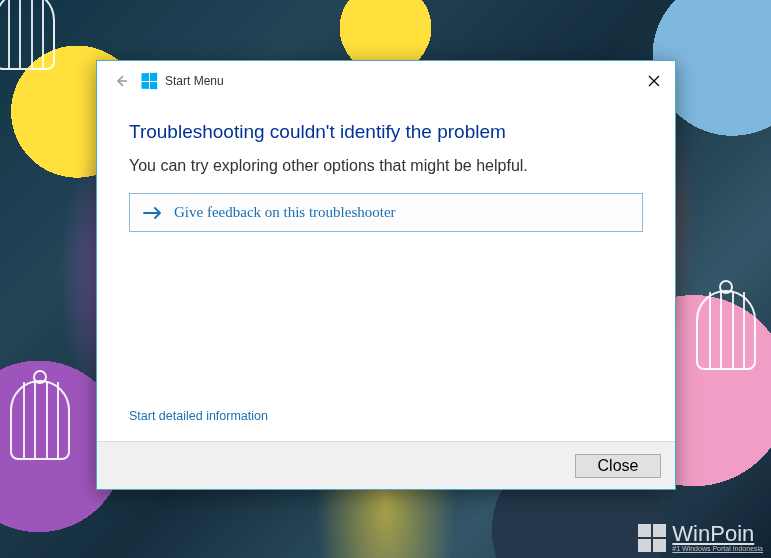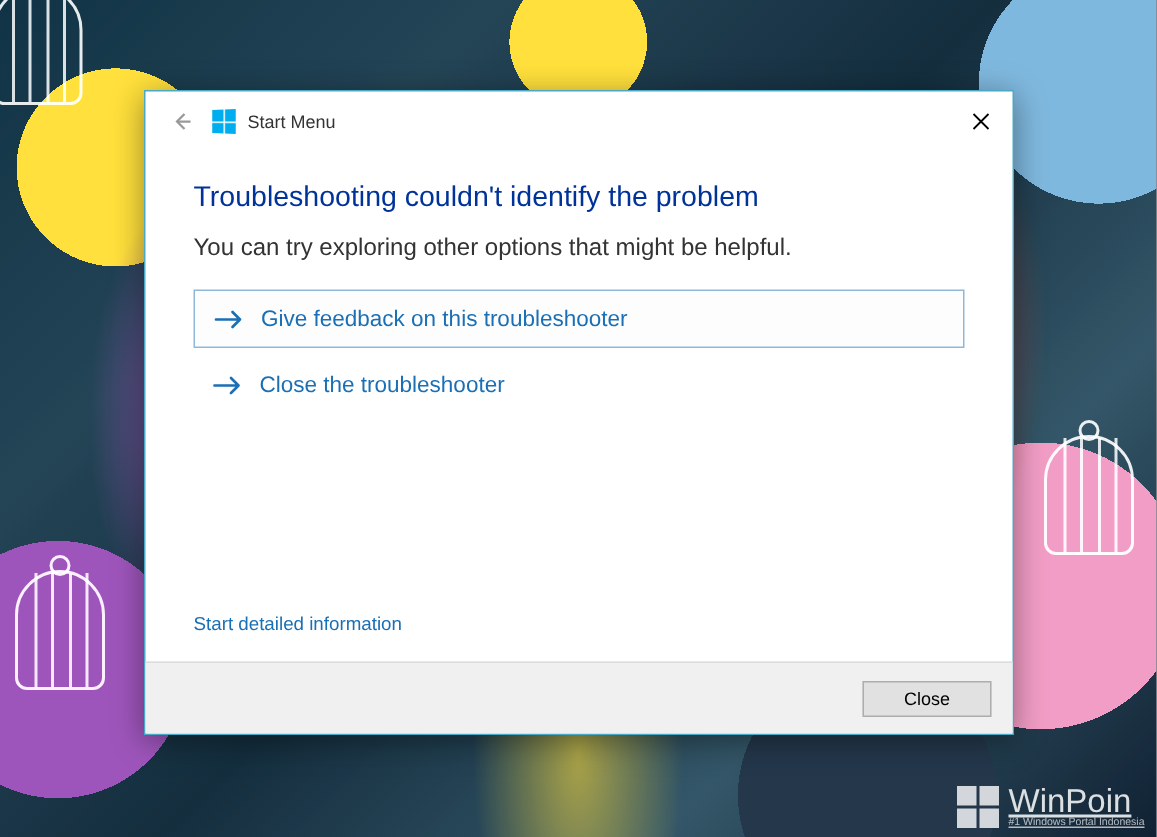--- a/index.html
+++ b/index.html
@@ -106,20 +106,21 @@
   }
   .option {
     display:flex;
     align-items:center;
     padding: 10px 12px;
     color: #1a6fb5;
     font-size: 15px;
     cursor:pointer;
     gap: 10px;
     margin-bottom: 6px;
+    font-family: Liberation Serif, serif;
   }
   .option.selected {
     border: 1px solid #8fb8d8;
     background: #fdfdfd;
   }
   .option .arr {
     width: 22px; height: 16px;
     flex-shrink:0;
   }
   .option .arr svg { stroke:#1a6fb5; }
@@ -135,21 +136,21 @@
     background: #f0f0f0;
     border-top: 1px solid #dcdcdc;
     display:flex;
     align-items:center;
     justify-content:flex-end;
     padding: 0 14px;
   }
   .close-btn {
     min-width: 86px;
     height: 24px;
-    font-size: 12px;
+    font-size: 16px;
     background: #e1e1e1;
     border: 1px solid #adadad;
     cursor:pointer;
     padding: 0 16px;
   }
 
   .watermark {
     position:absolute;
     right: 8px;
     bottom: 6px;
@@ -220,28 +221,20 @@
 
     <div class="option selected">
       <span class="arr">
         <svg width="22" height="16" viewBox="0 0 22 16" fill="none">
             <path d="M2 8 H18 M13 3 L18 8 L13 13" stroke-width="1.8" stroke-linecap="round" stroke-linejoin="round"></path>
           </svg>
       </span>
       <span>Give feedback on this troubleshooter</span>
     </div>
 
-    <div class="option">
-      <span class="arr">
-        <svg width="22" height="16" viewBox="0 0 22 16" fill="none">
-            <path d="M2 8 H18 M13 3 L18 8 L13 13" stroke-width="1.8" stroke-linecap="round" stroke-linejoin="round"></path>
-          </svg>
-      </span>
-      <span>Close the troubleshooter</span>
-    </div>
 
     <div class="detail-link">Start detailed information</div>
   </div>
 
   <div class="footer">
     <button class="close-btn">Close</button>
   </div>
 </div>
 
 <div class="watermark">

